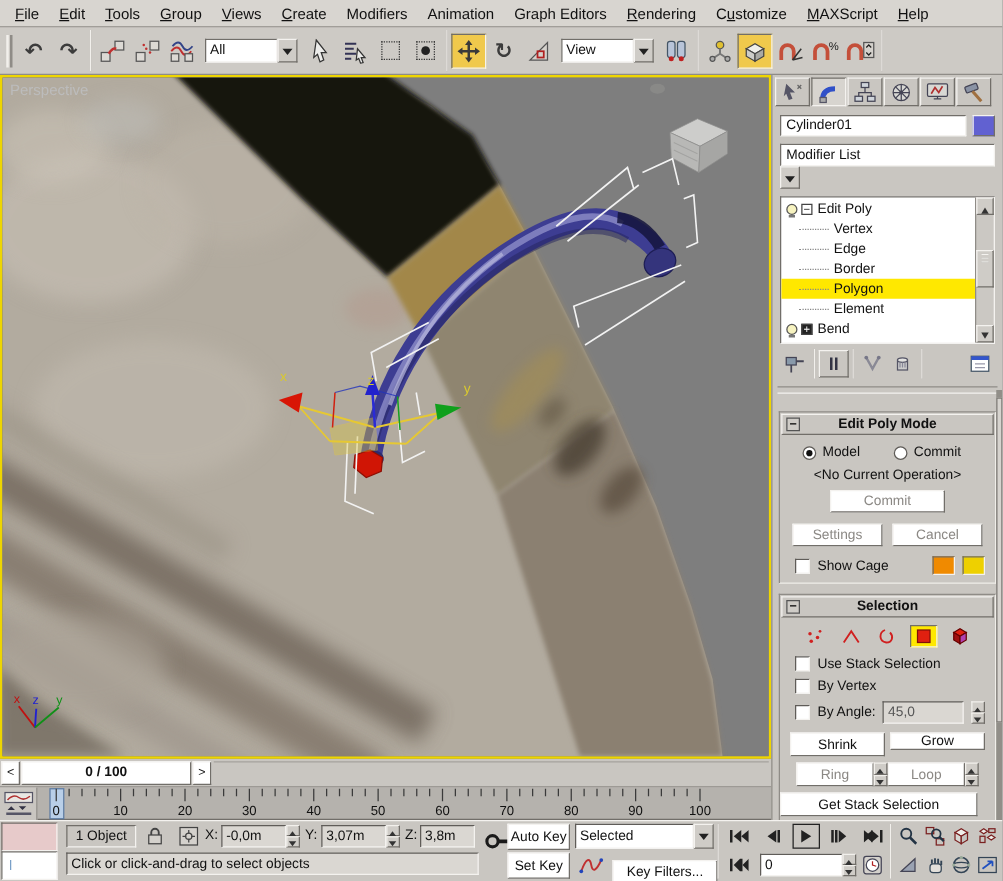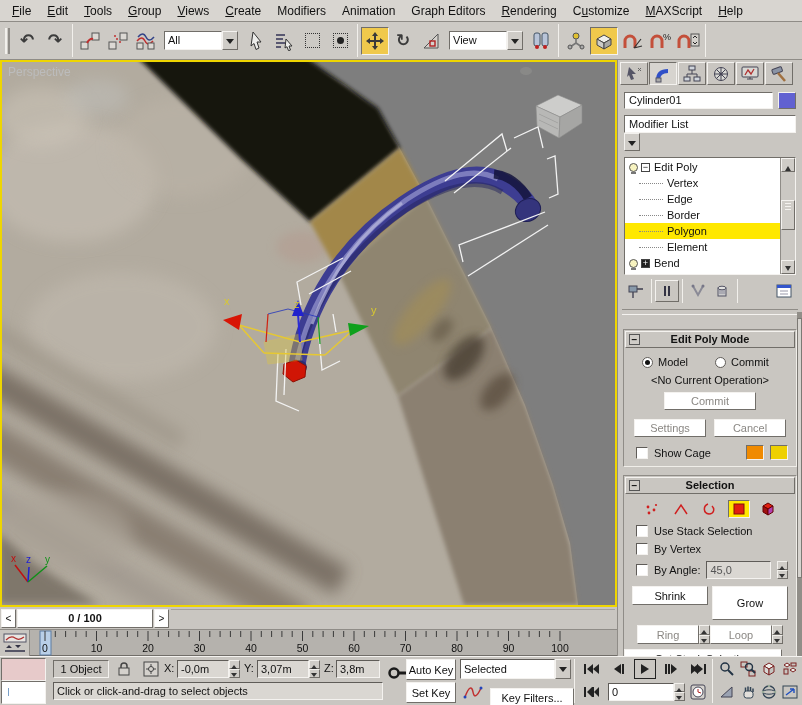--- a/index.html
+++ b/index.html
@@ -642,21 +642,21 @@
           <span class="cb"></span>
           <span>By Angle:</span>
           <span class="fieldg" style="flex:1;color:#555">45,0</span>
           <span class="spin">
               <span class="s u"></span>
               <span class="s d"></span>
             </span>
         </div>
         <div style="display:flex;justify-content:space-between;padding:4px 8px 0 8px">
           <div class="btn" style="width:76px;height:19px">Shrink</div>
-          <div class="btn" style="width:76px;height:34px">Grow</div>
+          <div class="btn" style="width:76px;height:14px">Grow</div>
         </div>
         <div style="display:flex;align-items:center;justify-content:center;padding:5px 8px 0 8px">
           <div style="display:flex">
               <div class="btn disabled" style="width:62px;height:19px">Ring</div>
               <span class="spin" style="height:19px">
                 <span class="s u"></span>
                 <span class="s d"></span>
               </span>
             </div>
           <div style="display:flex">

